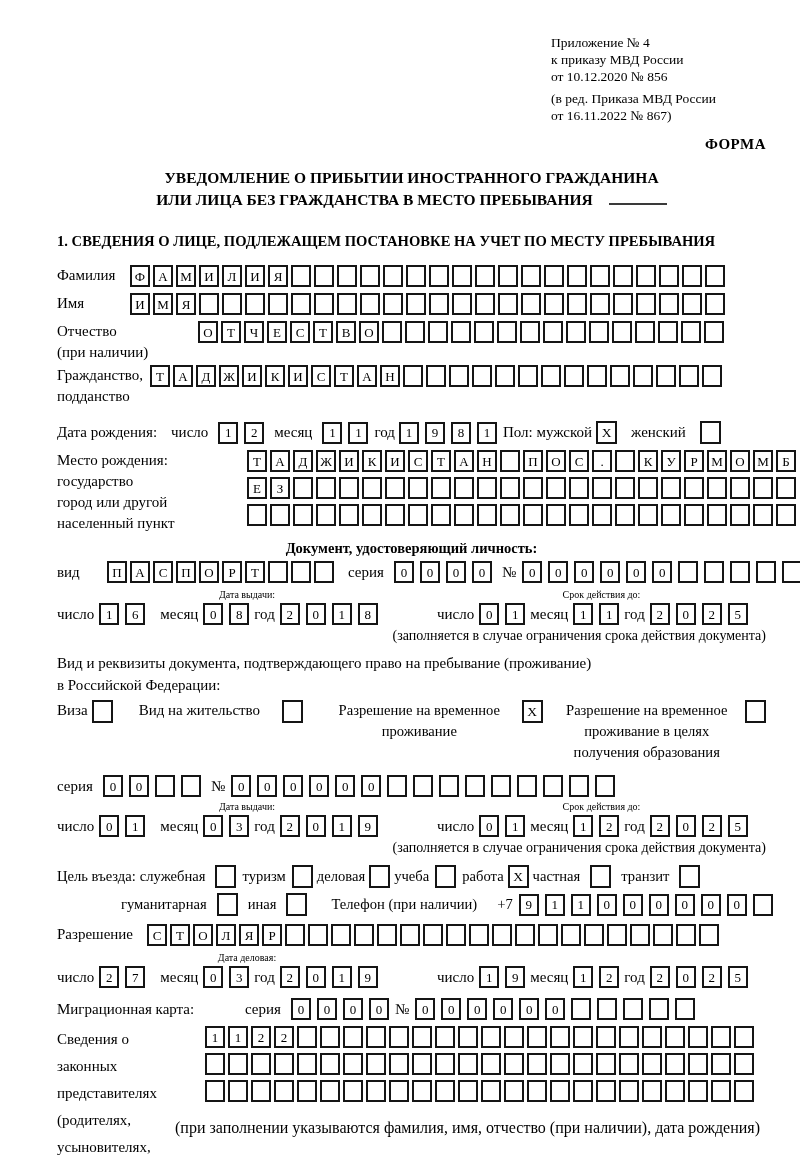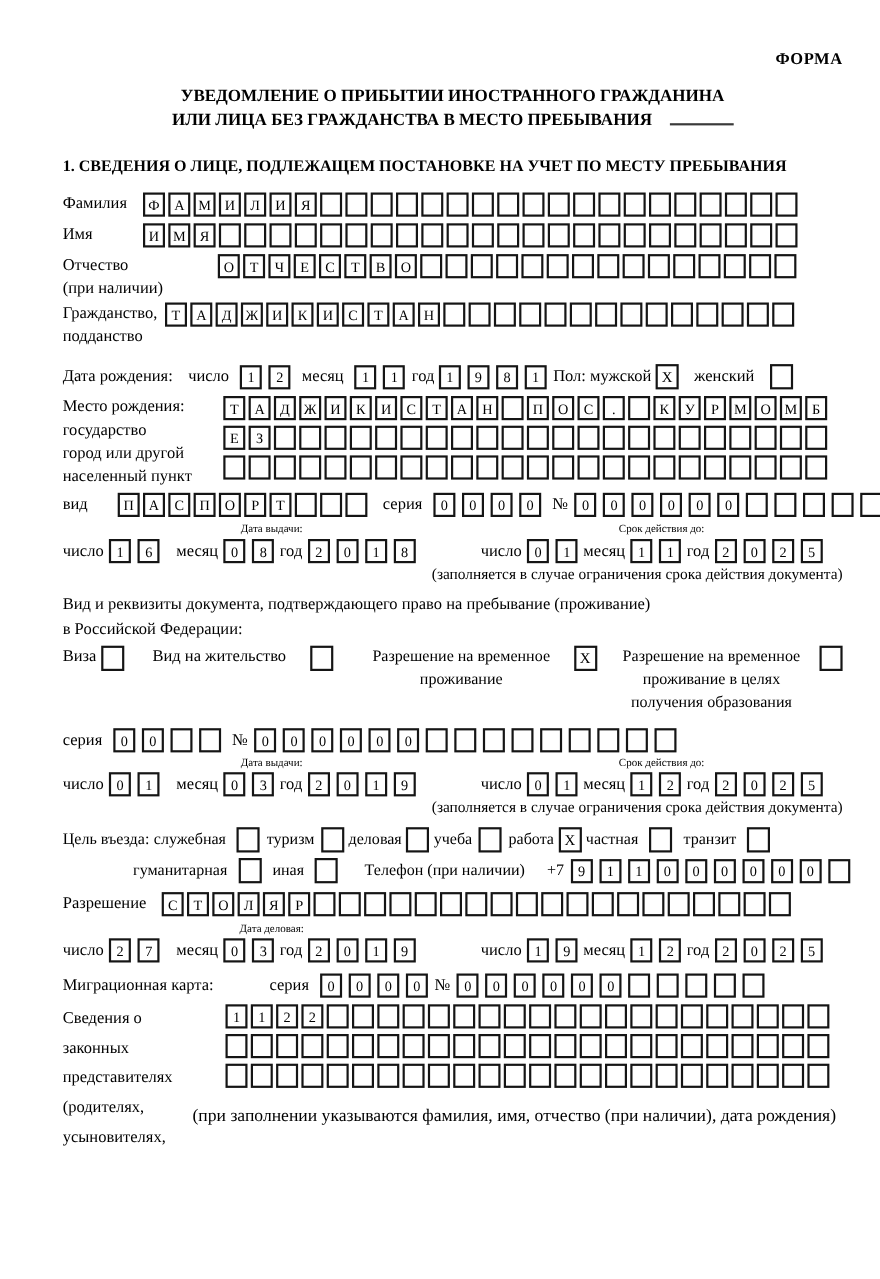--- a/index.html
+++ b/index.html
@@ -36,20 +36,27 @@
   .purpose-row2{display:flex;align-items:center;margin-top:5px;font-size:14.6px;padding-left:64px;white-space:nowrap;}
   .m6{margin-left:6px;}.m4{margin-left:4px;}.m10{margin-left:10px;}.m14{margin-left:14px;}
   .reps{display:flex;align-items:flex-start;margin-top:6px;}
   .reps-note{margin-top:12px;font-size:16px;white-space:nowrap;margin-left:-30px;}
 </style>
 </head>
 <body>
 
 <div class="page">
 
+  <div class="appendix">
+    <div>Приложение № 4</div>
+    <div>к приказу МВД России</div>
+    <div>от 10.12.2020 № 856</div>
+    <div class="rev">(в ред. Приказа МВД России</div>
+    <div>от 16.11.2022 № 867)</div>
+  </div>
 
   <div class="forma">ФОРМА</div>
 
   <div class="title">
     <div>УВЕДОМЛЕНИЕ О ПРИБЫТИИ ИНОСТРАННОГО ГРАЖДАНИНА</div>
     <div><span>ИЛИ ЛИЦА БЕЗ ГРАЖДАНСТВА В МЕСТО ПРЕБЫВАНИЯ</span><span class="blank-line"></span></div>
   </div>
 
   <div class="sect">1. СВЕДЕНИЯ О ЛИЦЕ, ПОДЛЕЖАЩЕМ ПОСТАНОВКЕ НА УЧЕТ ПО МЕСТУ ПРЕБЫВАНИЯ</div>
 
@@ -201,21 +208,21 @@
         <span class="cell">9</span>
         <span class="cell">8</span>
         <span class="cell">1</span>
       </span>
     <span class="lbl m6">Пол: мужской</span>
     <span class="chk m4">X</span>
     <span class="lbl m14">женский</span>
     <span class="chk m14"></span>
   </div>
 
-  <div class="frow" style="margin-top:6px;">
+  <div class="frow" style="margin-top:6px;gap:44px;">
     <span class="lblcol" style="width:146px;">
       <div>Место рождения:</div>
       <div>государство</div>
       <div>город или другой</div>
       <div>населенный пункт</div>
     </span>
     <span class="stack">
       <span class="cellrow">
           <span class="cell">Т</span>
           <span class="cell">А</span>
@@ -290,20 +297,21 @@
           <span class="cell"></span>
           <span class="cell"></span>
           <span class="cell"></span>
           <span class="cell"></span>
           <span class="cell"></span>
           <span class="cell"></span>
         </span>
     </span>
   </div>
 
+  <div class="center-bold">Документ, удостоверяющий личность:</div>
 
   <div class="frow" style="margin-top:4px;align-items:center;">
     <span class="lbl" style="width:50px;">вид</span>
     <span class="cellrow">
         <span class="cell">П</span>
         <span class="cell">А</span>
         <span class="cell">С</span>
         <span class="cell">П</span>
         <span class="cell">О</span>
         <span class="cell">Р</span>

